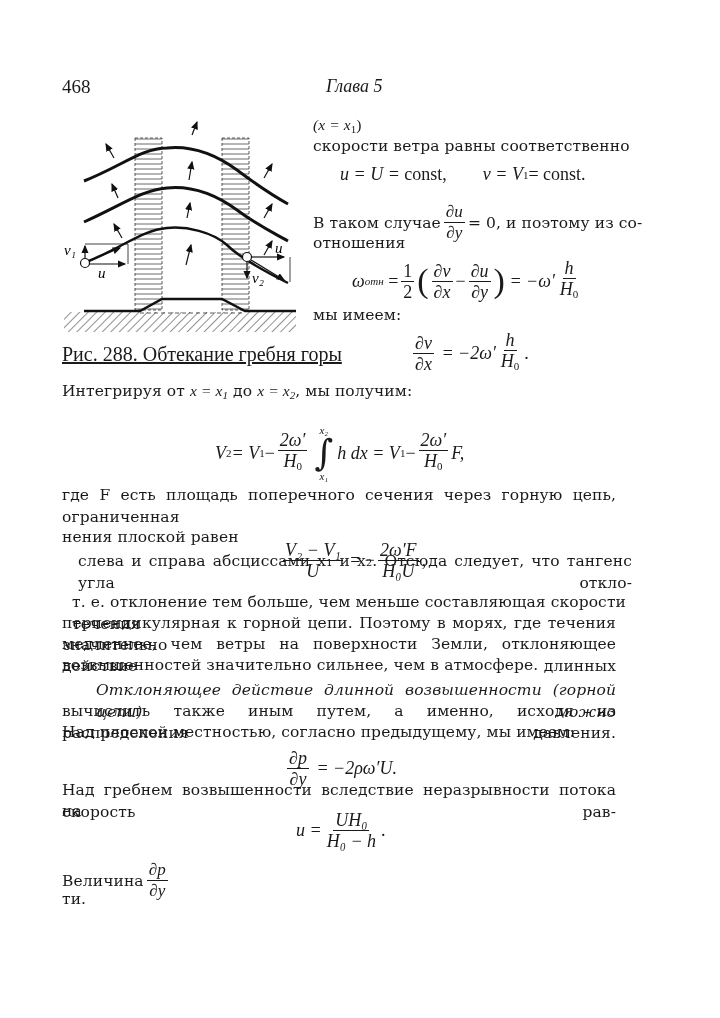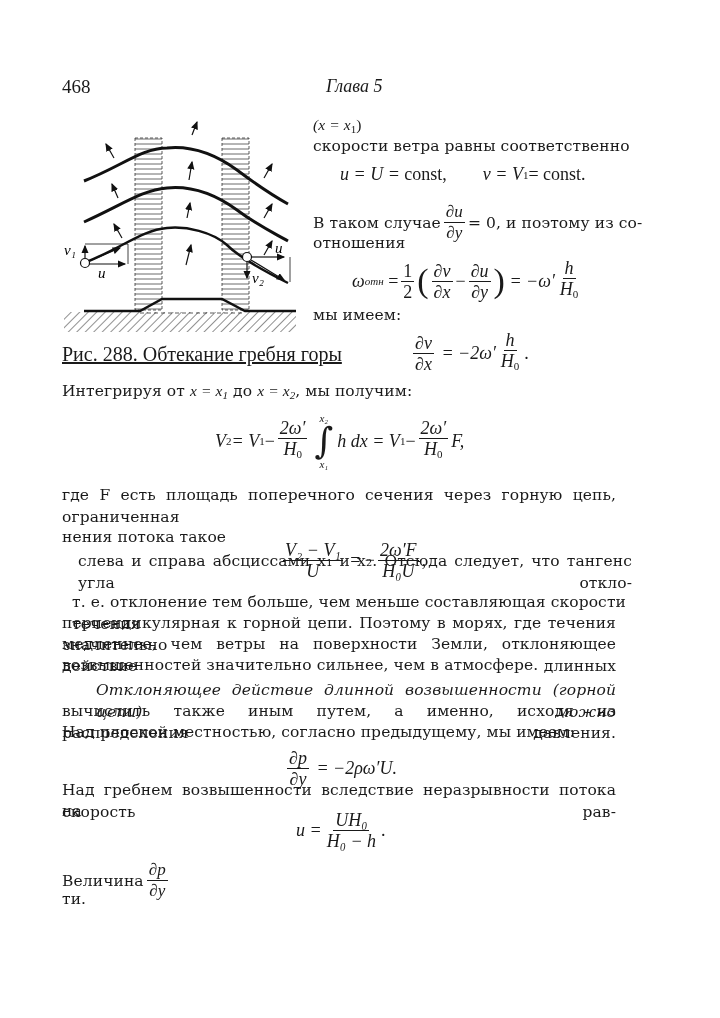--- a/index.html
+++ b/index.html
@@ -13,21 +13,21 @@
   .justify { text-align: justify; text-align-last: justify; white-space: normal; }
   .math { font-family: "Liberation Serif", "DejaVu Serif", serif; font-style: italic; }
   .rm { font-style: normal; }
   .frac { display: inline-flex; flex-direction: column; align-items: center; vertical-align: middle; margin: 0 3px; }
   .frac .num { border-bottom: 1px solid #1a1a1a; padding: 0 2px; line-height: 20px; }
   .frac .den { padding: 0 2px; line-height: 20px; }
   .eq { position: absolute; font-family: "Liberation Serif", "DejaVu Serif", serif; font-size: 18px; white-space: nowrap; display: flex; align-items: center; }
   sub { font-size: 11px; vertical-align: -3px; }
   .caption { left: 62px; top: 343px; font-size: 20px; text-decoration: underline; }
   .figure { left: 62px; top: 100px; width: 250px; height: 240px; }
-  .integral { display: inline-flex; flex-direction: column; align-items: center; margin: 0 4px; }
+  .integral { display: inline-flex; flex-direction: column; align-items: center; margin: 12px 4px; }
   .integral .lim { font-size: 11px; font-style: italic; line-height: 12px; }
   .integral .sign { font-size: 36px; font-style: normal; line-height: 34px; font-family: "DejaVu Serif", serif; }
   .big-paren { font-size: 34px; font-style: normal; line-height: 1; }
 </style>
 </head>
 <body>
 
 <div class="abs page-number serif">468</div>
 <div class="abs running-head serif">Глава 5</div>
 
@@ -171,21 +171,21 @@
   <span> − </span>
   <span class="frac math">
       <span class="num">2ω′</span>
       <span class="den"><span>H</span><sub class="rm">0</sub></span>
     </span>
   <span class="math">F,</span>
 </div>
 
 <div class="line justify" style="left:62px; top:484px; width:554px;">где F есть площадь поперечного сечения через горную цепь, ограниченная</div>
 <div class="line justify" style="left:78px; top:505px; width:554px;margin-top:45px;">слева и справа абсциссами x₁ и x₂. Отсюда следует, что тангенс угла откло-</div>
-<div class="line" style="left:62px; top:526px;">нения потока такое</div>
+<div class="line" style="left:62px; top:526px;">нения плоской равен</div>
 
 <div class="eq" style="left:280px; top:540px;">
   <span class="frac math">
       <span class="num">V₂ − V₁</span>
       <span class="den">U</span>
     </span>
   &nbsp;<span>= −</span>
   <span class="frac math">
       <span class="num">2ω′F</span>
       <span class="den">H₀U</span>

